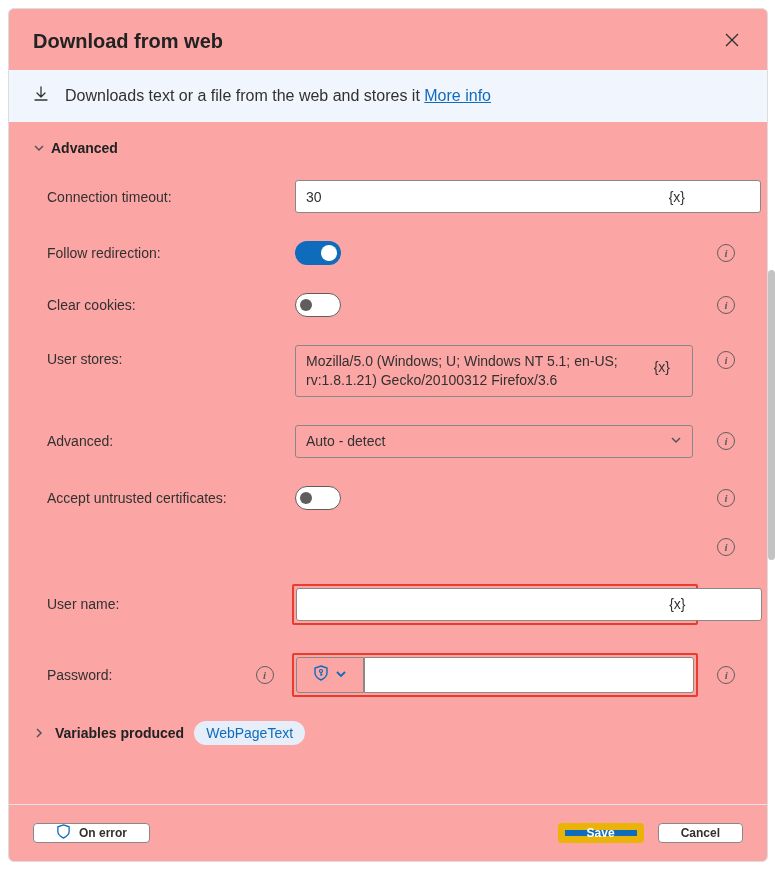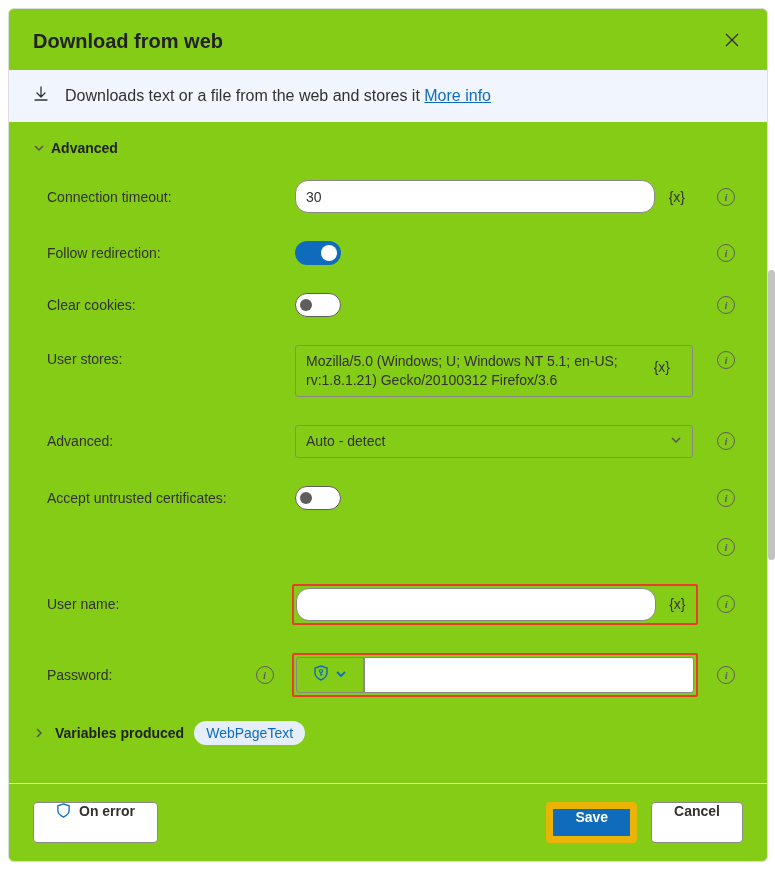--- a/index.html
+++ b/index.html
@@ -15,21 +15,21 @@
       position: relative;
     }
     .dialog {
       width: 760px;
       height: 854px;
       margin: 8px;
       border: 1px solid #ddd;
       border-radius: 6px;
       display: flex;
       flex-direction: column;
-      background: #84cc16;
+      background: #fca5a5;
       overflow: hidden;
     }
     .dialog-header {
       padding: 18px 24px 14px 24px;
       display: flex;
       justify-content: space-between;
       align-items: center;
     }
     .dialog-title {
       font-size: 20px;
@@ -97,24 +97,24 @@
       flex: 1;
       display: flex;
       align-items: center;
     }
     .row .info-col {
       width: 34px;
       display: flex;
       justify-content: center;
     }
     .text-input {
-      width: 360px;
+      width: 466px;
       height: 33px;
       border: 1px solid #8a8886;
-      border-radius: 13px;
+      border-radius: 3px;
       padding: 4px 34px 4px 10px;
       font-size: 14px;
       color: #323130;
       position: relative;
     }
     .input-wrap {
       position: relative;
       width: 398px;
     }
     .input-wrap .vx {
@@ -233,28 +233,28 @@
       font-size: 14px;
     }
     .footer {
       border-top: 1px solid #e5e5e5;
       padding: 18px 24px;
       display: flex;
       justify-content: space-between;
       align-items: center;
     }
     .btn {
-      height: 41px;
+      height: 20px;
       padding: 0 22px;
       border-radius: 4px;
-      font-size: 14px;
+      font-size: 12px;
       font-weight: 600;
       cursor: pointer;
       display: inline-flex;
-      align-items: flex-start;
+      align-items: center;
       gap: 8px;
     }
     .btn-outline {
       background: #fff;
       border: 1px solid #8a8886;
       color: #323130;
     }
     .btn-primary {
       background: #0f6cbd;
       border: 7px solid #eab308;

